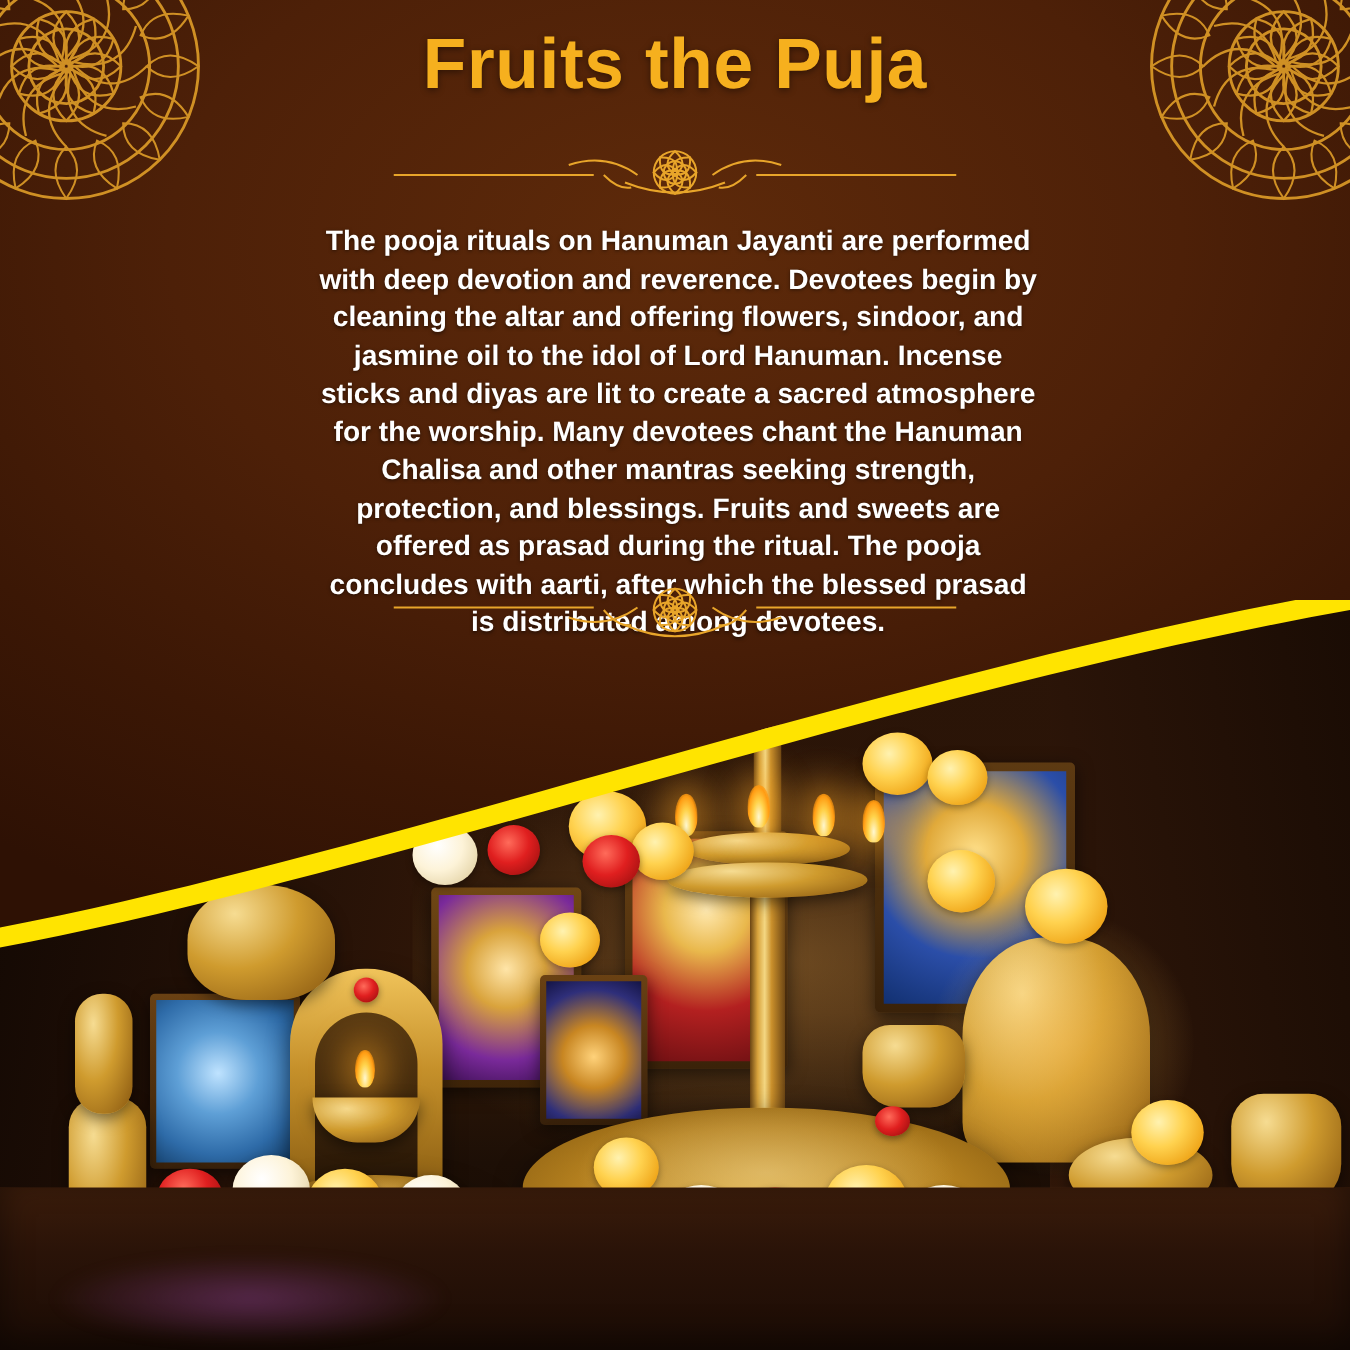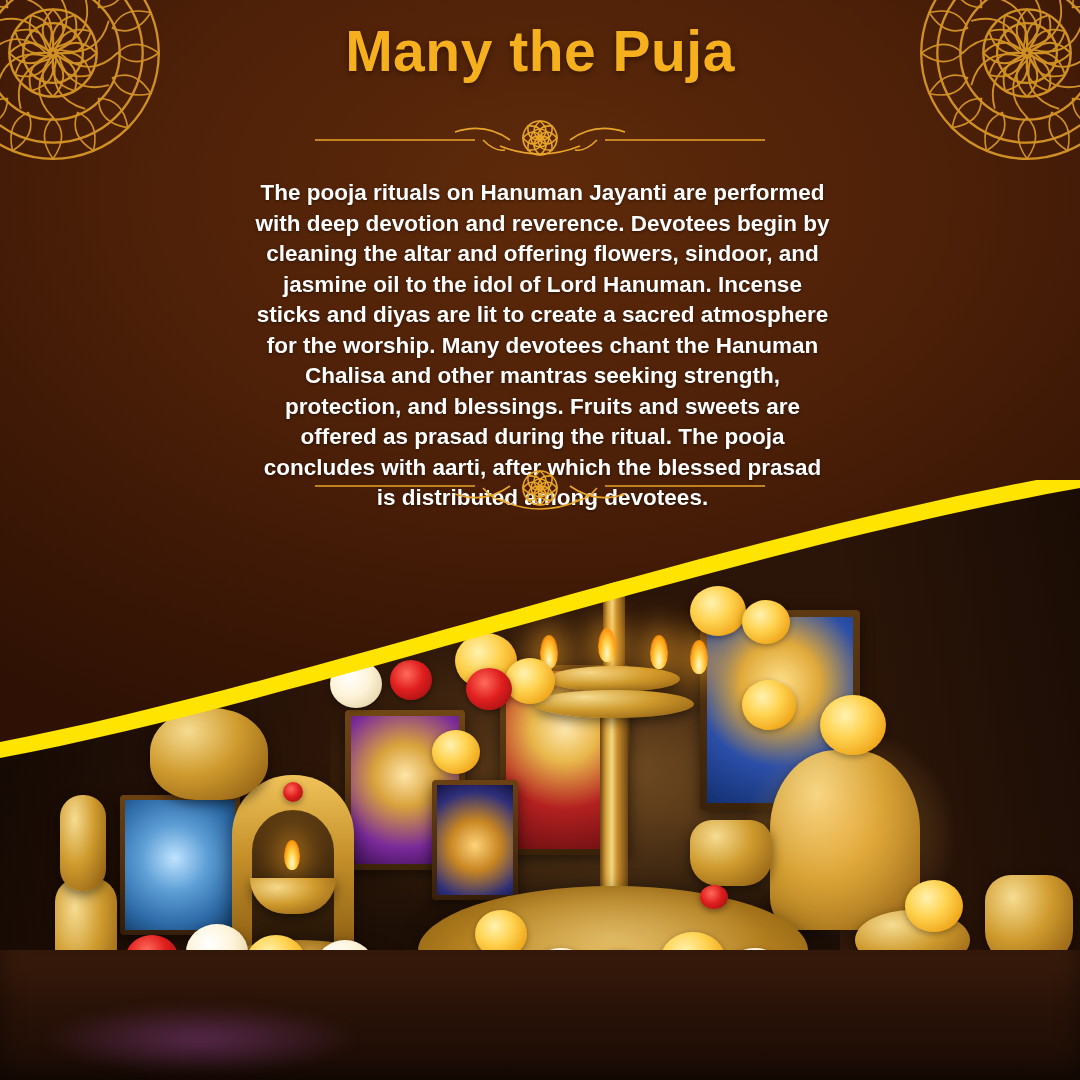--- a/index.html
+++ b/index.html
@@ -270,21 +270,21 @@
       <use href="#q2" transform="rotate(202.5 100 100)"></use>
       <use href="#q2" transform="rotate(225 100 100)"></use>
       <use href="#q2" transform="rotate(247.5 100 100)"></use>
       <use href="#q2" transform="rotate(270 100 100)"></use>
       <use href="#q2" transform="rotate(292.5 100 100)"></use>
       <use href="#q2" transform="rotate(315 100 100)"></use>
       <use href="#q2" transform="rotate(337.5 100 100)"></use>
     </g>
   </svg>
 
-  <div class="title">Many the Puja</div>
+  <div class="title">Fruits the Puja</div>
 
   <svg class="divider top" viewBox="0 0 470 62">
     <g stroke="#e8a52a" stroke-width="1.6" fill="none">
       <path d="M10 30 H170"></path>
       <path d="M300 30 H460"></path>
       <path d="M150 22 q 30 -10 55 8"></path>
       <path d="M320 22 q -30 -10 -55 8"></path>
       <circle cx="235" cy="28" r="17"></circle>
       <circle cx="235" cy="28" r="9"></circle>
       <g id="d1">

